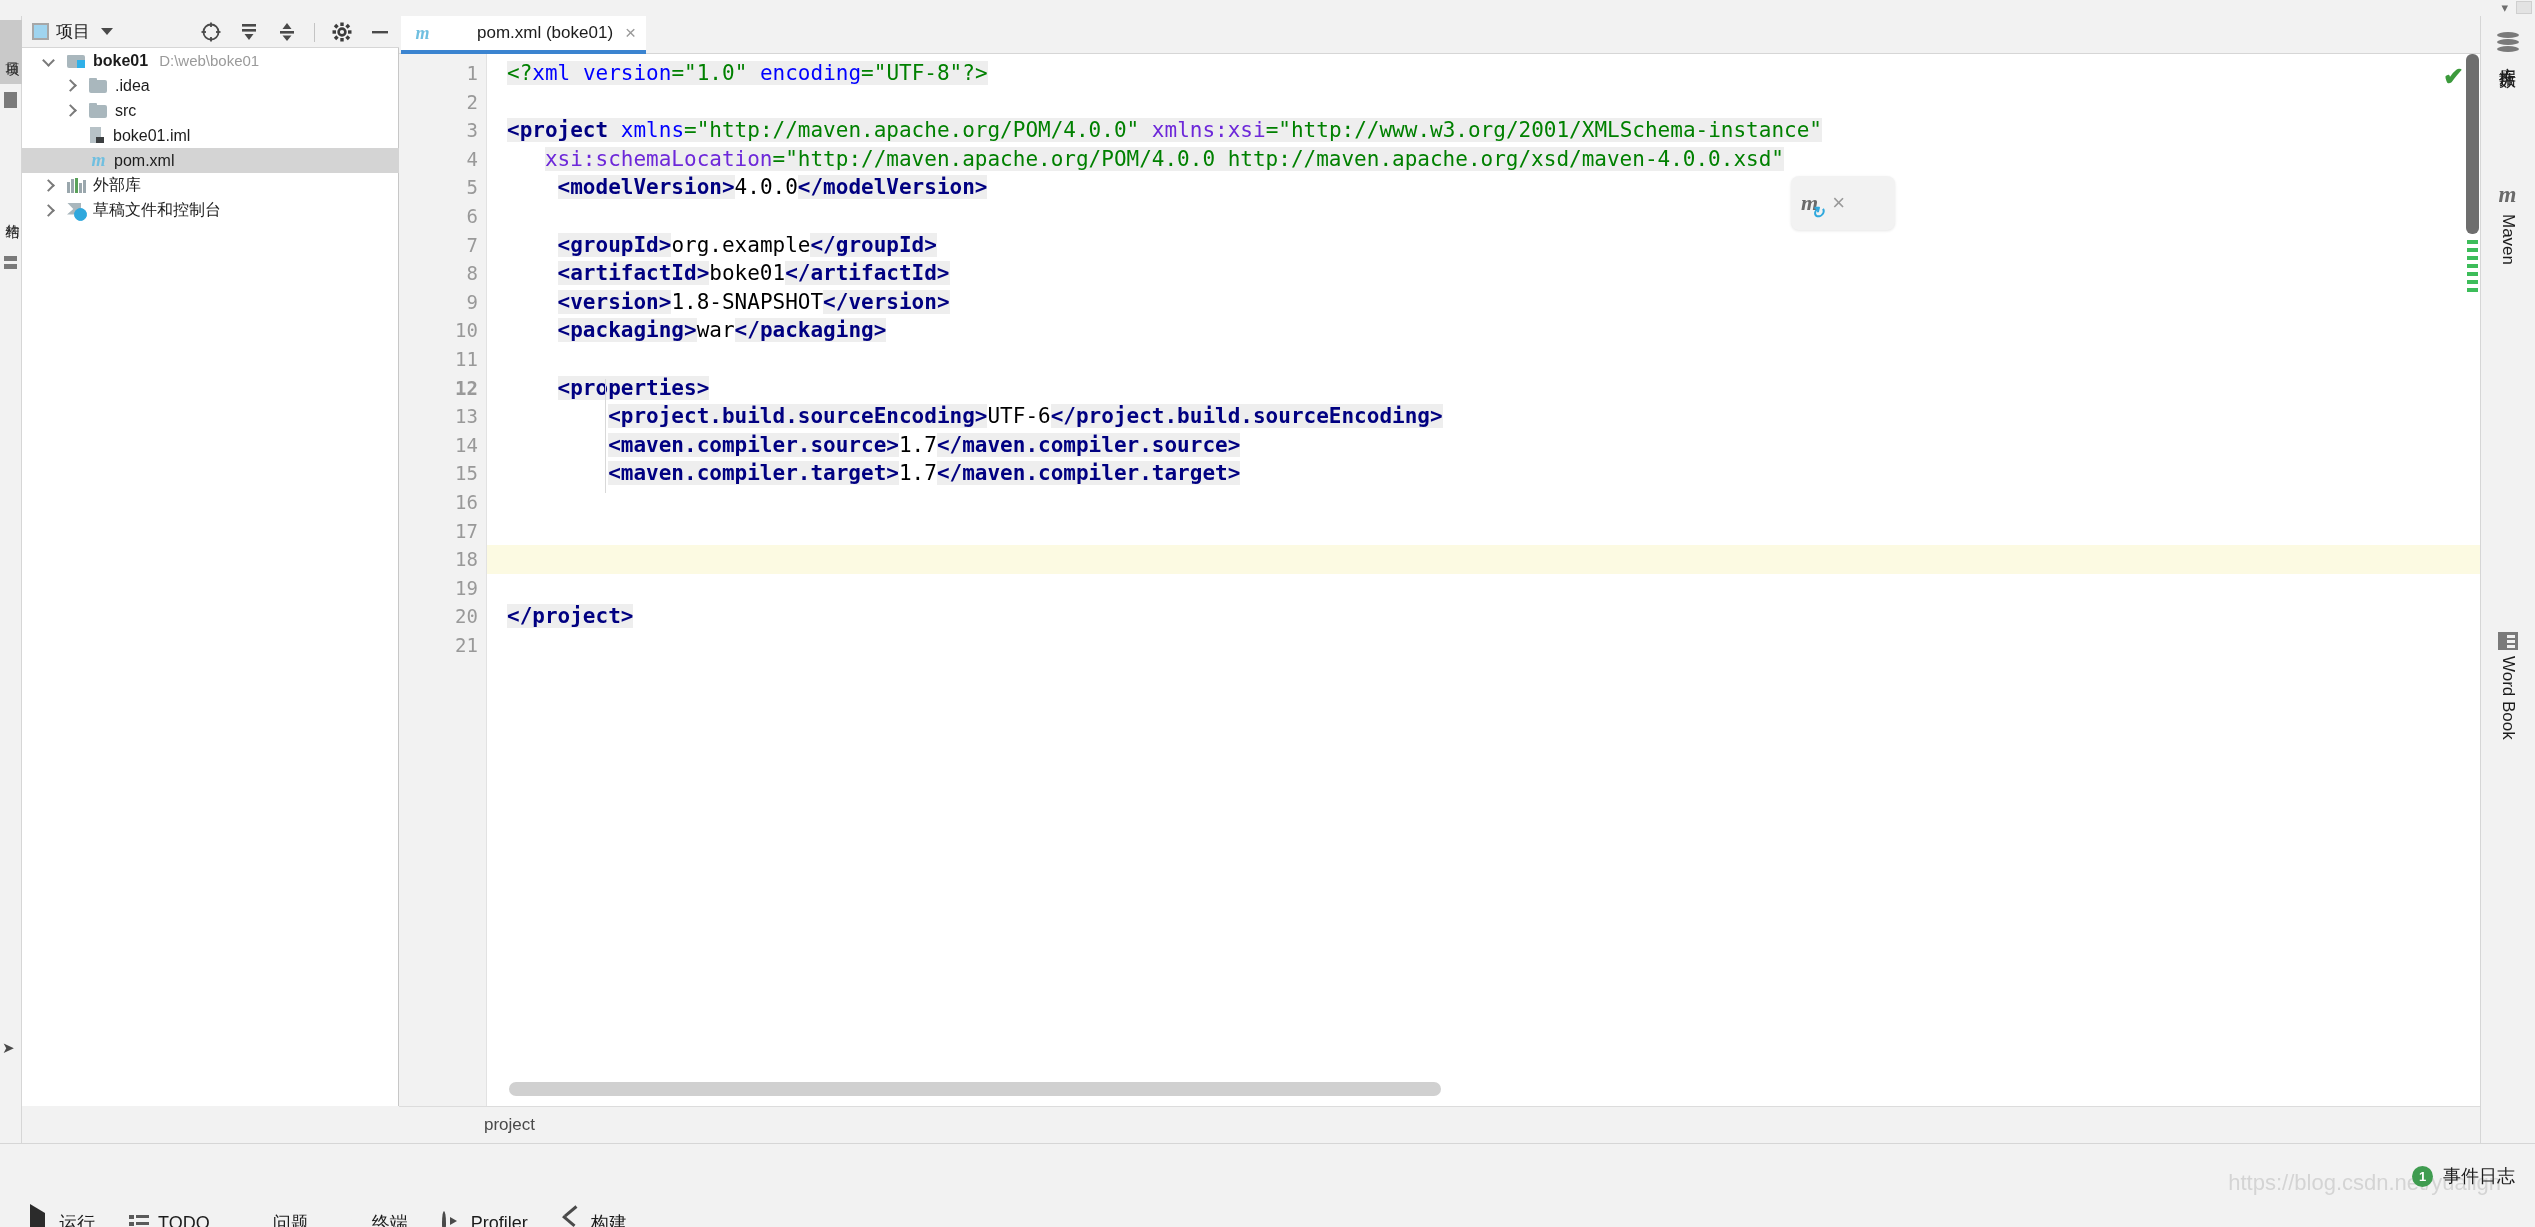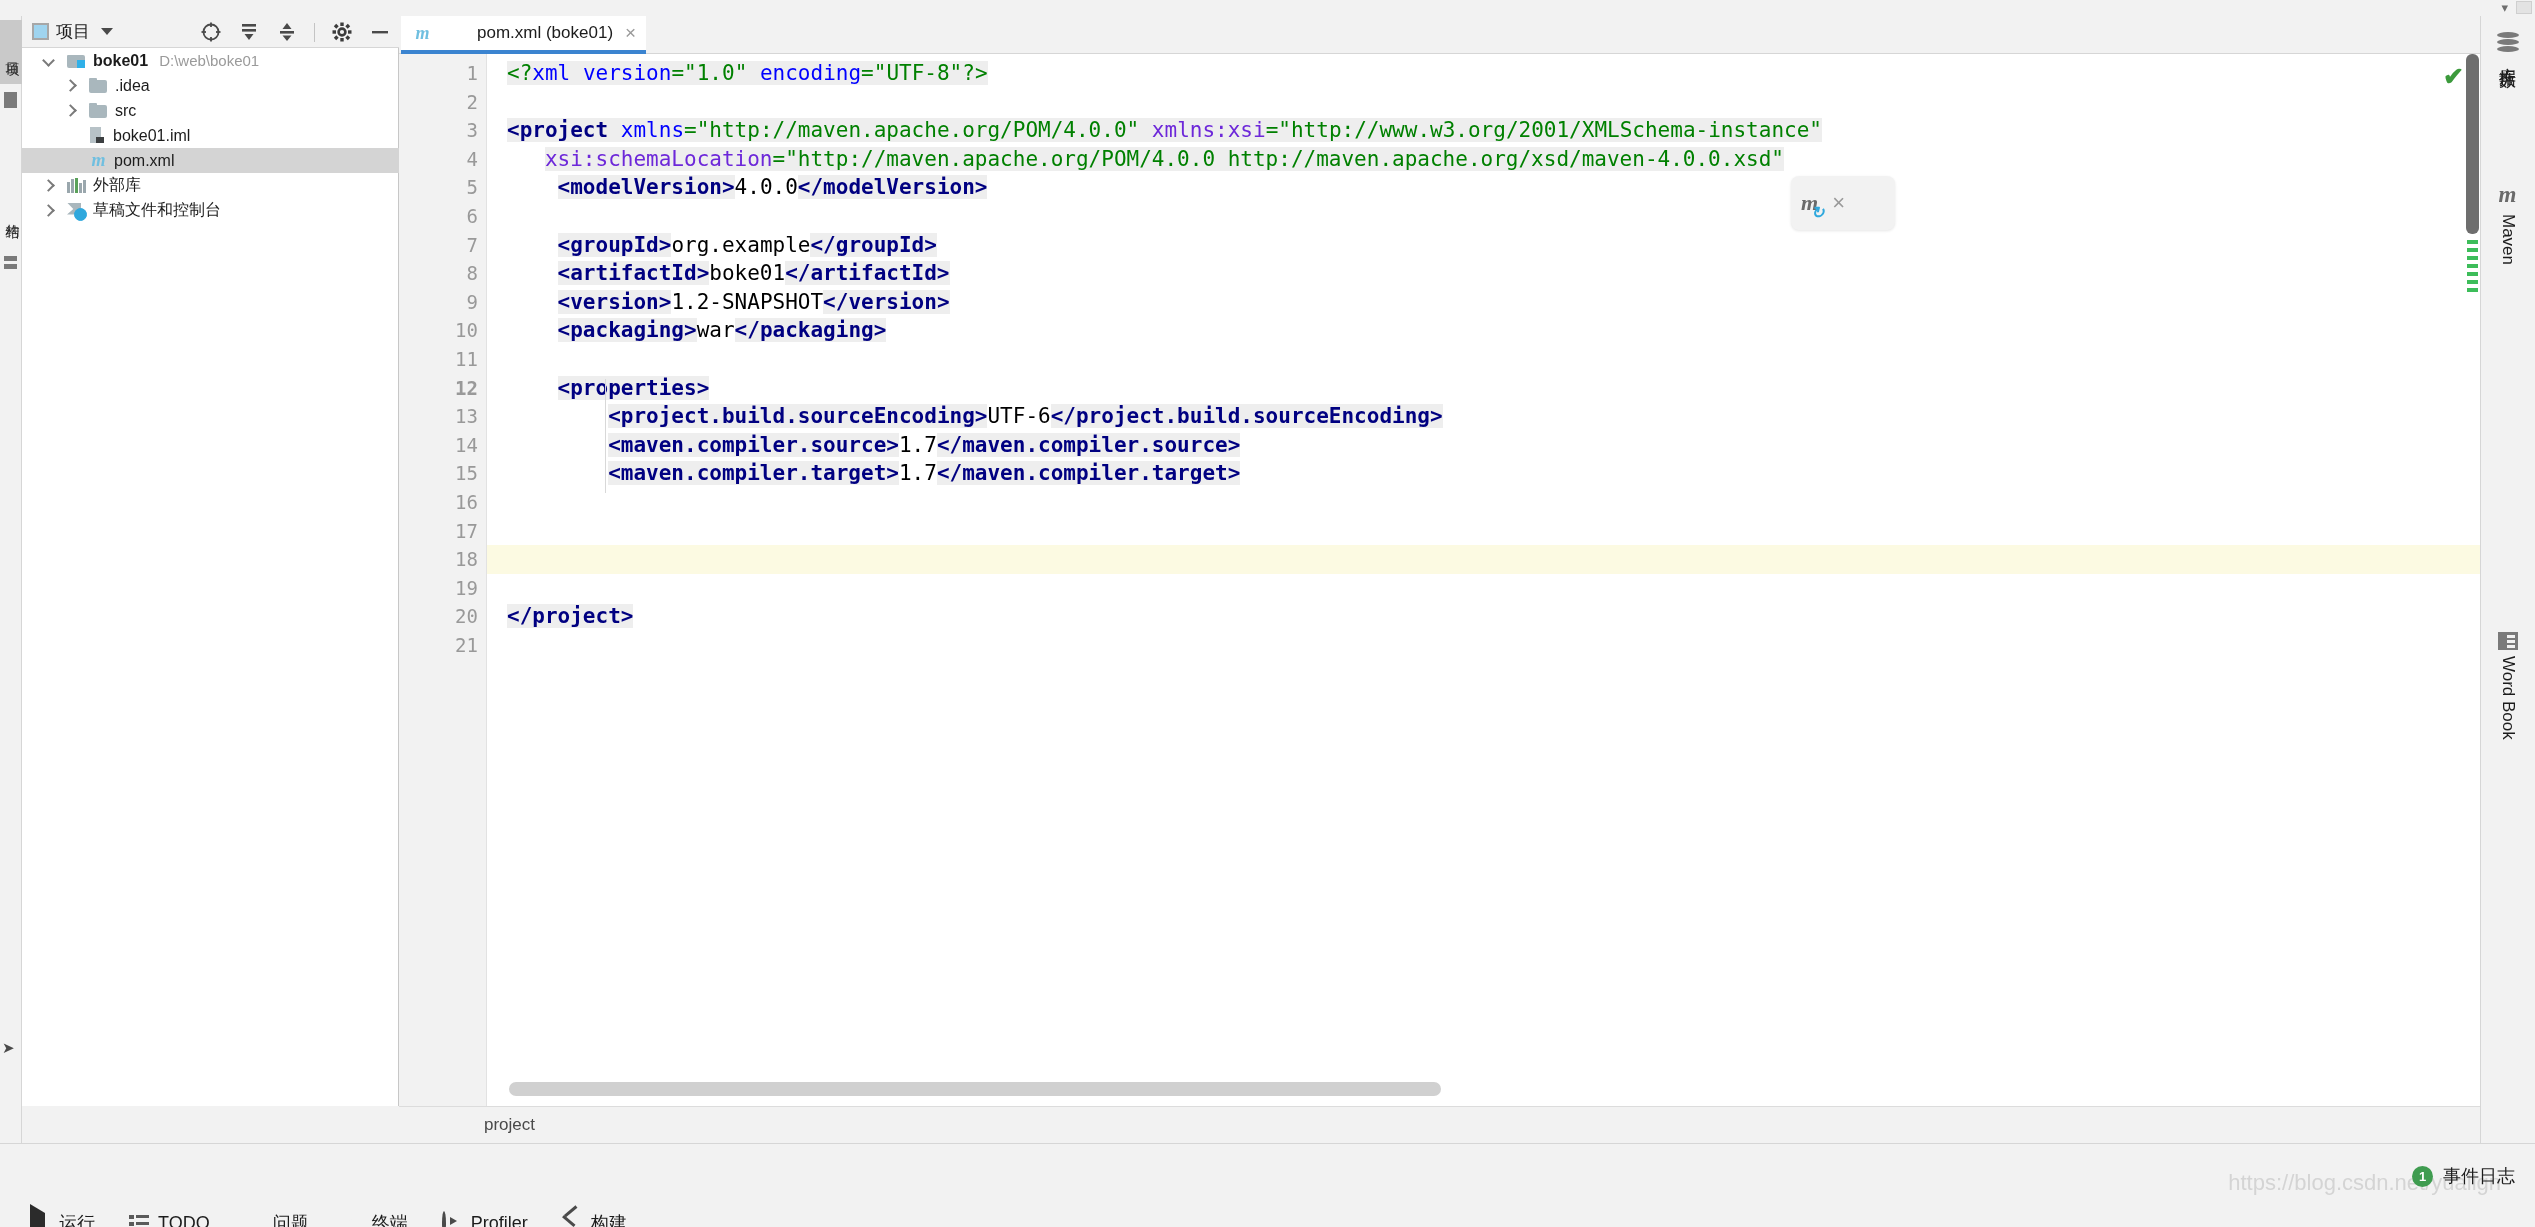--- a/index.html
+++ b/index.html
@@ -581,21 +581,21 @@
 
     <div class="code" id="code">
         <div class="code-line" style="top: 5px;"><span class="code-inner"><span class="tk-br hl">&lt;?</span><span class="tk-attr hl">xml</span><span class="tk-text hl"> </span><span class="tk-attr hl">version</span><span class="tk-br hl">=</span><span class="tk-val hl">"1.0"</span><span class="tk-text hl"> </span><span class="tk-attr hl">encoding</span><span class="tk-br hl">=</span><span class="tk-val hl">"UTF-8"</span><span class="tk-br hl">?&gt;</span></span></div>
         <div class="code-line" style="top: 33.6px;"><span class="code-inner"></span></div>
         <div class="code-line" style="top: 62.2px;"><span class="code-inner"><span class="tk-tag hl">&lt;project</span><span class="tk-text hl"> </span><span class="tk-attr hl">xmlns</span><span class="tk-br hl">=</span><span class="tk-val hl">"http://maven.apache.org/POM/4.0.0"</span><span class="tk-text hl"> </span><span class="tk-attr2 hl">xmlns:xsi</span><span class="tk-br hl">=</span><span class="tk-val hl">"http://www.w3.org/2001/XMLSchema-instance"</span></span></div>
         <div class="code-line" style="top: 90.8px;"><span class="code-inner"><span class="tk-text">   </span><span class="tk-attr2 hl">xsi:schemaLocation</span><span class="tk-br hl">=</span><span class="tk-val hl">"http://maven.apache.org/POM/4.0.0 http://maven.apache.org/xsd/maven-4.0.0.xsd"</span></span></div>
         <div class="code-line" style="top: 119.4px;"><span class="code-inner"><span class="tk-text">    </span><span class="tk-tag hl">&lt;modelVersion&gt;</span><span class="tk-text">4.0.0</span><span class="tk-tag hl">&lt;/modelVersion&gt;</span></span></div>
         <div class="code-line" style="top: 148px;"><span class="code-inner"></span></div>
         <div class="code-line" style="top: 176.6px;"><span class="code-inner"><span class="tk-text">    </span><span class="tk-tag hl">&lt;groupId&gt;</span><span class="tk-text">org.example</span><span class="tk-tag hl">&lt;/groupId&gt;</span></span></div>
         <div class="code-line" style="top: 205.2px;"><span class="code-inner"><span class="tk-text">    </span><span class="tk-tag hl">&lt;artifactId&gt;</span><span class="tk-text">boke01</span><span class="tk-tag hl">&lt;/artifactId&gt;</span></span></div>
-        <div class="code-line" style="top: 233.8px;"><span class="code-inner"><span class="tk-text">    </span><span class="tk-tag hl">&lt;version&gt;</span><span class="tk-text">1.2-SNAPSHOT</span><span class="tk-tag hl">&lt;/version&gt;</span></span></div>
+        <div class="code-line" style="top: 233.8px;"><span class="code-inner"><span class="tk-text">    </span><span class="tk-tag hl">&lt;version&gt;</span><span class="tk-text">1.8-SNAPSHOT</span><span class="tk-tag hl">&lt;/version&gt;</span></span></div>
         <div class="code-line" style="top: 262.4px;"><span class="code-inner"><span class="tk-text">    </span><span class="tk-tag hl">&lt;packaging&gt;</span><span class="tk-text">war</span><span class="tk-tag hl">&lt;/packaging&gt;</span></span></div>
         <div class="code-line" style="top: 291px;"><span class="code-inner"></span></div>
         <div class="code-line" style="top: 319.6px;"><span class="code-inner"><span class="tk-text">    </span><span class="tk-tag hl">&lt;properties&gt;</span></span></div>
         <div class="code-line" style="top: 348.2px;"><span class="code-inner"><span class="tk-text">        </span><span class="tk-tag hl">&lt;project.build.sourceEncoding&gt;</span><span class="tk-text">UTF-6</span><span class="tk-tag hl">&lt;/project.build.sourceEncoding&gt;</span></span></div>
         <div class="code-line" style="top: 376.8px;"><span class="code-inner"><span class="tk-text">        </span><span class="tk-tag hl">&lt;maven.compiler.source&gt;</span><span class="tk-text">1.7</span><span class="tk-tag hl">&lt;/maven.compiler.source&gt;</span></span></div>
         <div class="code-line" style="top: 405.4px;"><span class="code-inner"><span class="tk-text">        </span><span class="tk-tag hl">&lt;maven.compiler.target&gt;</span><span class="tk-text">1.7</span><span class="tk-tag hl">&lt;/maven.compiler.target&gt;</span></span></div>
         <div class="code-line" style="top: 462.6px;"><span class="code-inner"></span></div>
         <div class="code-line caret-row" style="top: 491.2px;"><span class="code-inner"></span></div>
         <div class="code-line" style="top: 519.8px;"><span class="code-inner"></span></div>
         <div class="code-line" style="top: 548.4px;"><span class="code-inner"><span class="tk-tag hl">&lt;/project&gt;</span></span></div>

